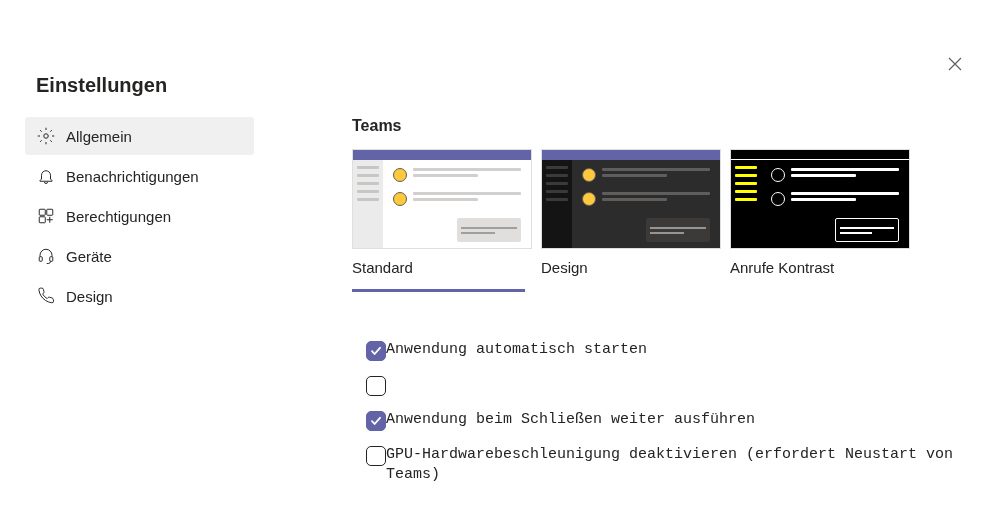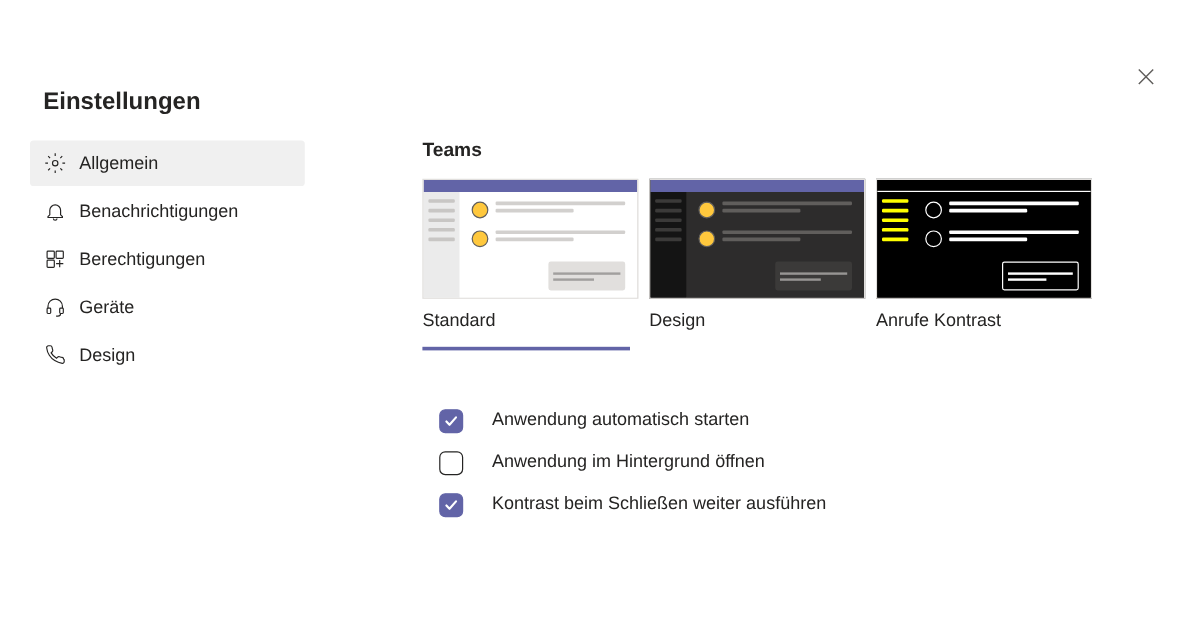--- a/index.html
+++ b/index.html
@@ -147,22 +147,23 @@
 
     .checkbox-list {
       display: flex;
       flex-direction: column;
       gap: 14px;
       padding-left: 14px;
     }
     .checkbox-row {
       display: flex;
       align-items: flex-start;
-      gap: 24px;
+      gap: 0;
       cursor: pointer;
+      font-family: Liberation Mono, monospace;
     }
     .checkbox {
       width: 20px;
       height: 20px;
       border: 1.5px solid #252423;
       border-radius: 5px;
       display: inline-flex;
       align-items: center;
       justify-content: center;
       flex-shrink: 0;
@@ -368,28 +369,33 @@
               <path d="M2 6.2 4.6 9 10 2.8" stroke="#fff" stroke-width="1.8" fill="none" stroke-linecap="round" stroke-linejoin="round"></path>
             </svg>
         </span>
         <span class="checkbox-label">Anwendung automatisch starten</span>
       </label>
 
       <label class="checkbox-row">
         <span class="checkbox">
           
         </span>
-        <span class="checkbox-label">Anwendung im Hintergrund öffnen</span>
       </label>
 
       <label class="checkbox-row">
         <span class="checkbox checked">
           <svg width="12" height="12" viewBox="0 0 12 12">
               <path d="M2 6.2 4.6 9 10 2.8" stroke="#fff" stroke-width="1.8" fill="none" stroke-linecap="round" stroke-linejoin="round"></path>
             </svg>
         </span>
-        <span class="checkbox-label">Kontrast beim Schließen weiter ausführen</span>
+        <span class="checkbox-label">Anwendung beim Schließen weiter ausführen</span>
       </label>
 
+      <label class="checkbox-row">
+        <span class="checkbox">
+          
+        </span>
+        <span class="checkbox-label">GPU-Hardwarebeschleunigung deaktivieren (erfordert Neustart von Teams)</span>
+      </label>
 
     </div>
   </main>
 </div>
 
 </body></html>

